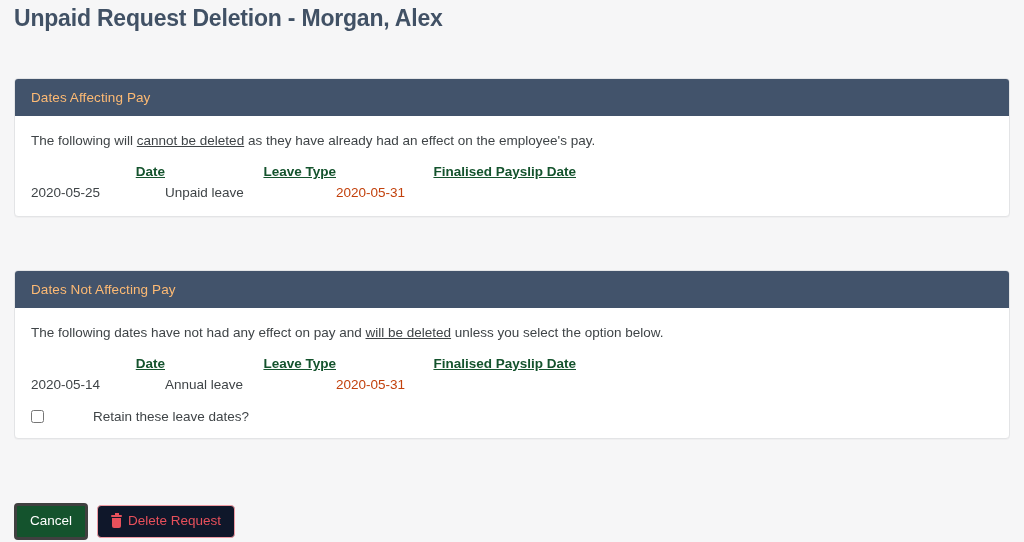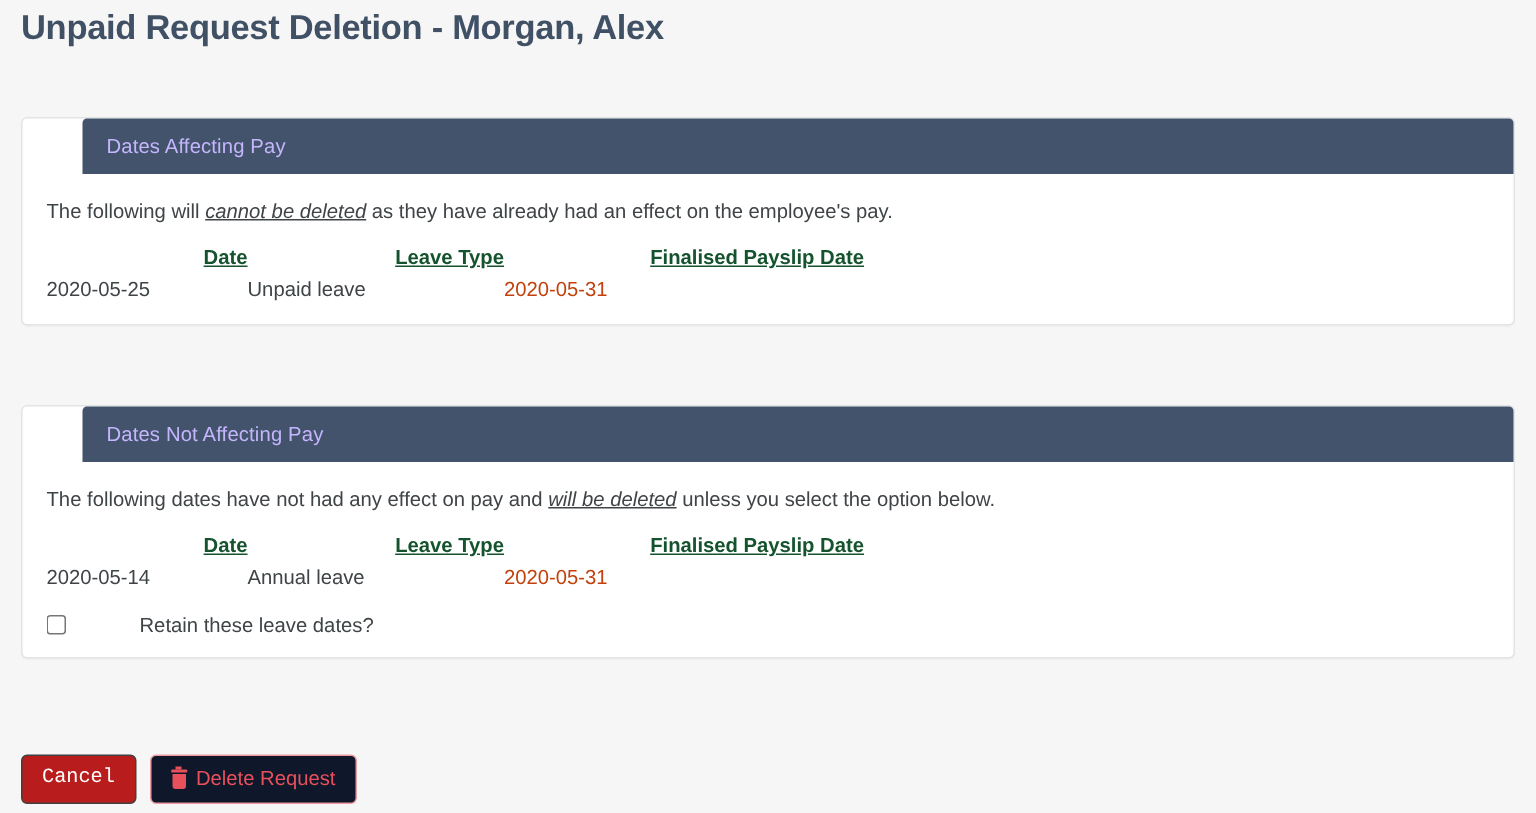--- a/index.html
+++ b/index.html
@@ -36,40 +36,38 @@
     left: 14px;
     width: 996px;
     background: #ffffff;
     border: 1px solid #e3e4e6;
     border-radius: 4px;
     box-sizing: border-box;
     box-shadow: 0 1px 1px rgba(0,0,0,0.03);
   }
   .card-header {
     background: #42536b;
-    color: #c4b5fd;
+    color: #fdba74;
     font-size: 13.5px;
     padding: 11px 16px 11px 16px;
     border-radius: 3px 3px 0 0;
     letter-spacing: 0.1px;
-    margin-left: 40px;
   }
   .card-body {
     padding: 16px 16px 14px 16px;
   }
   .intro {
     font-size: 13.5px;
     color: #3f4447;
     margin: 0 0 14px 0;
     line-height: 1.35;
   }
   .intro u {
     text-decoration: underline;
     text-underline-offset: 1px;
-    font-style: italic;
   }
 
   table.dates {
     border-collapse: collapse;
     font-size: 13.5px;
     margin: 0;
   }
   table.dates th {
     text-align: right;
     font-weight: bold;
@@ -118,24 +116,23 @@
     font-family: "Liberation Sans", sans-serif;
     font-size: 13.5px;
     border-radius: 4px;
     padding: 8px 13px;
     box-sizing: border-box;
     cursor: pointer;
     line-height: 1.1;
     white-space: nowrap;
   }
   .btn-cancel {
-    background: #b91c1c;
-    border: 1px solid #404040;
+    background: #14532d;
+    border: 3px solid #404040;
     color: #ffffff;
-    font-family: Liberation Mono, monospace;
   }
   .btn-delete {
     background: #0f172a;
     border: 1px solid #f09aa2;
     color: #e8505b;
     display: inline-flex;
     align-items: center;
     gap: 6px;
   }
   .trash-icon {

